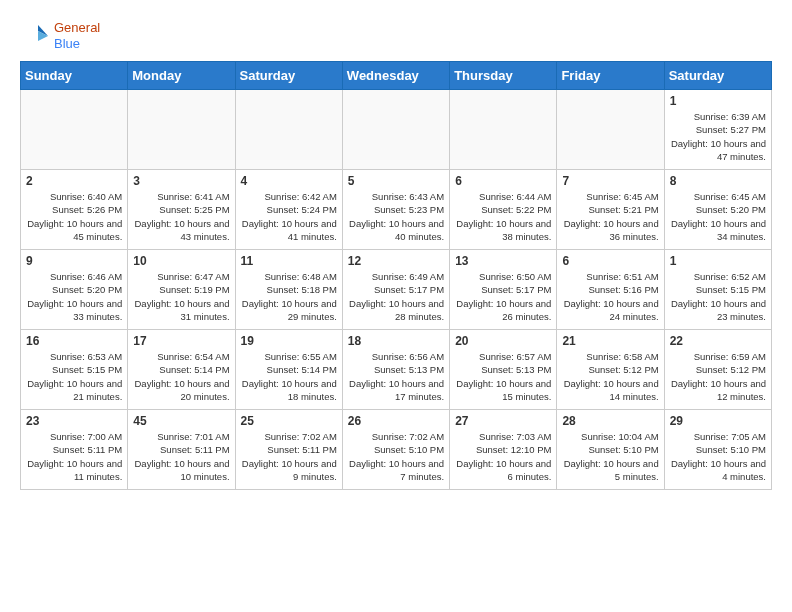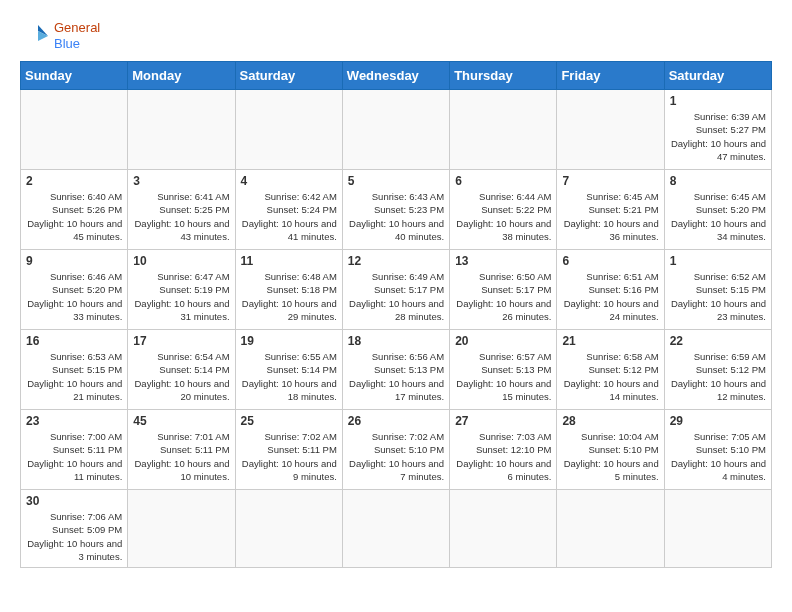--- a/index.html
+++ b/index.html
@@ -296,28 +296,14 @@
 Sunset: 5:10 PM
 Daylight: 10 hours and 5 minutes.</div>
         </td>
         <td>
           <span class="day-number">29</span>
           <div class="day-info">Sunrise: 7:05 AM
 Sunset: 5:10 PM
 Daylight: 10 hours and 4 minutes.</div>
         </td>
       </tr>
-      <tr class="last-row">
-        <td>
-          <span class="day-number">30</span>
-          <div class="day-info">Sunrise: 7:06 AM
-Sunset: 5:09 PM
-Daylight: 10 hours and 3 minutes.</div>
-        </td>
-        <td class="empty"></td>
-        <td class="empty"></td>
-        <td class="empty"></td>
-        <td class="empty"></td>
-        <td class="empty"></td>
-        <td class="empty"></td>
-      </tr>
     </tbody>
 </table>
 
 </body></html>

